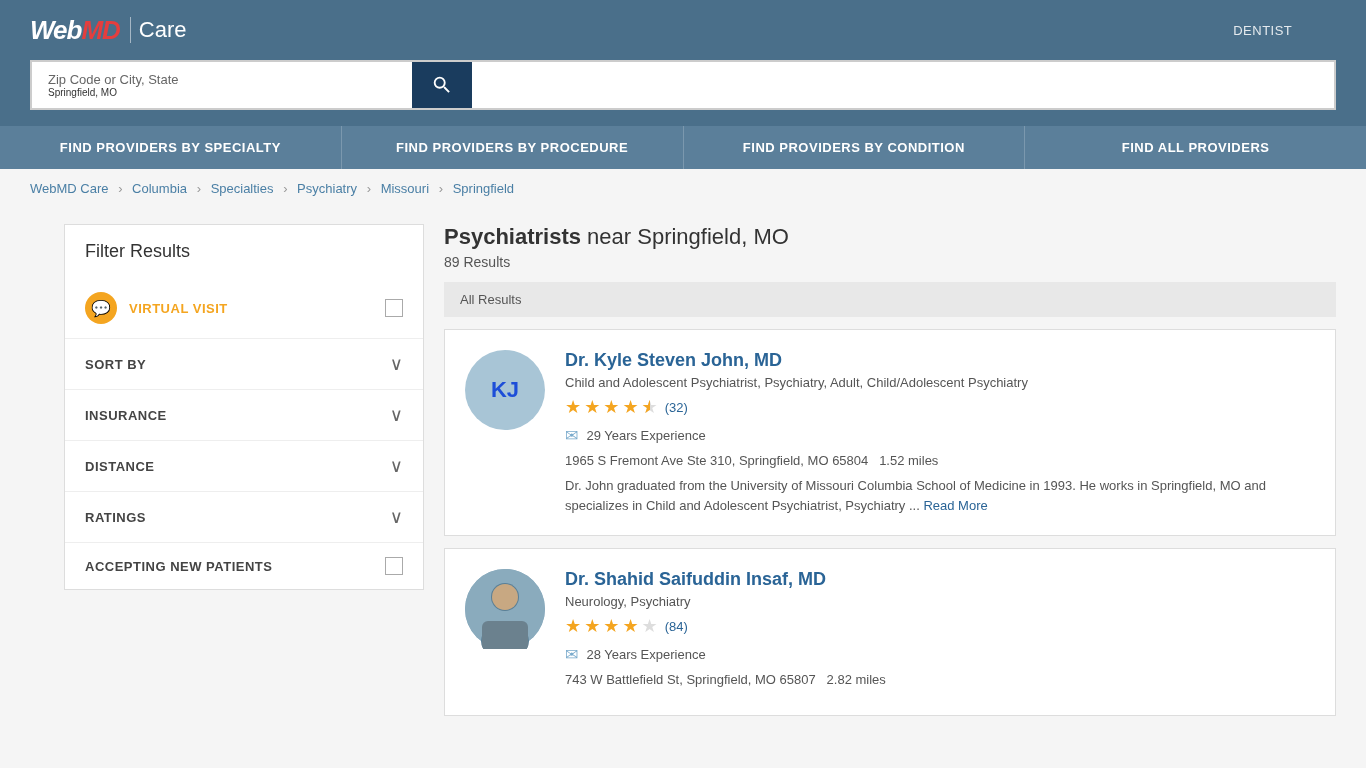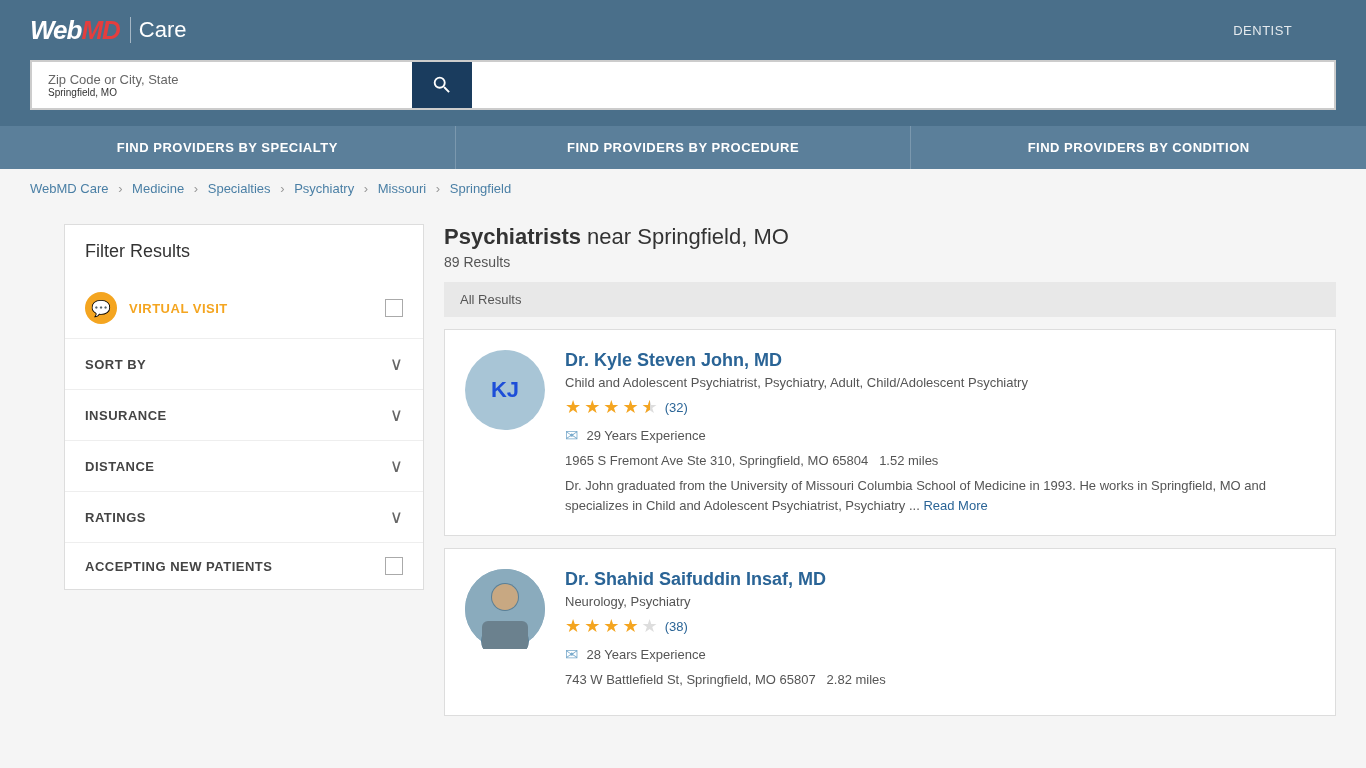--- a/index.html
+++ b/index.html
@@ -358,26 +358,27 @@
         <path d="M15.5 14h-.79l-.28-.27A6.471 6.471 0 0 0 16 9.5 6.5 6.5 0 1 0 9.5 16c1.61 0 3.09-.59 4.23-1.57l.27.28v.79l5 4.99L20.49 19l-4.99-5zm-6 0C7.01 14 5 11.99 5 9.5S7.01 5 9.5 5 14 7.01 14 9.5 11.99 14 9.5 14z"></path>
       </svg>
     </button>
   </div>
 </div>
 
 <nav class="nav-bar">
   <div class="nav-item">FIND PROVIDERS BY SPECIALTY</div>
   <div class="nav-item">FIND PROVIDERS BY PROCEDURE</div>
   <div class="nav-item">FIND PROVIDERS BY CONDITION</div>
+  <div class="nav-item">FIND ALL PROVIDERS</div>
 </nav>
 
 <div class="breadcrumb">
   <a href="#">WebMD Care</a>
   <span class="sep">›</span>
-  <a href="#">Medicine</a>
+  <a href="#">Columbia</a>
   <span class="sep">›</span>
   <a href="#">Specialties</a>
   <span class="sep">›</span>
   <a href="#">Psychiatry</a>
   <span class="sep">›</span>
   <a href="#">Missouri</a>
   <span class="sep">›</span>
   <a href="#" class="current">Springfield</a>
 </div>
 
@@ -480,21 +481,21 @@
       </div>
       <div class="doctor-info">
         <div class="doctor-name">Dr. Shahid Saifuddin Insaf, MD</div>
         <div class="doctor-specialty">Neurology, Psychiatry</div>
         <div class="stars">
           <span class="star">★</span>
           <span class="star">★</span>
           <span class="star">★</span>
           <span class="star">★</span>
           <span class="star empty">★</span>
-          <span class="review-count">(38)</span>
+          <span class="review-count">(84)</span>
         </div>
         <div class="experience-row">
           <span class="envelope-icon">✉</span>
           <span>28 Years Experience</span>
         </div>
         <div class="address-row">
           <span>743 W Battlefield St, Springfield, MO 65807</span>&nbsp;&nbsp;
           <span>2.82 miles</span>
         </div>
       </div>

